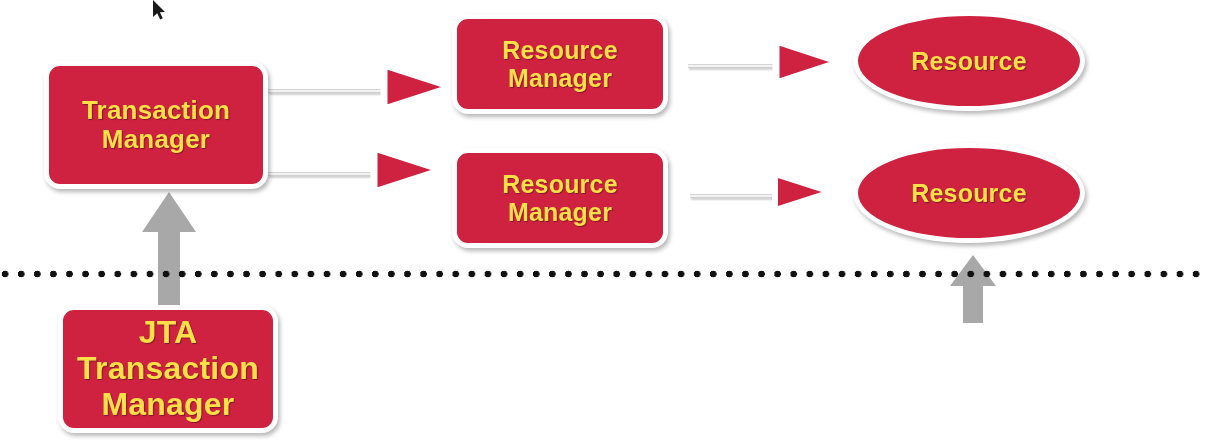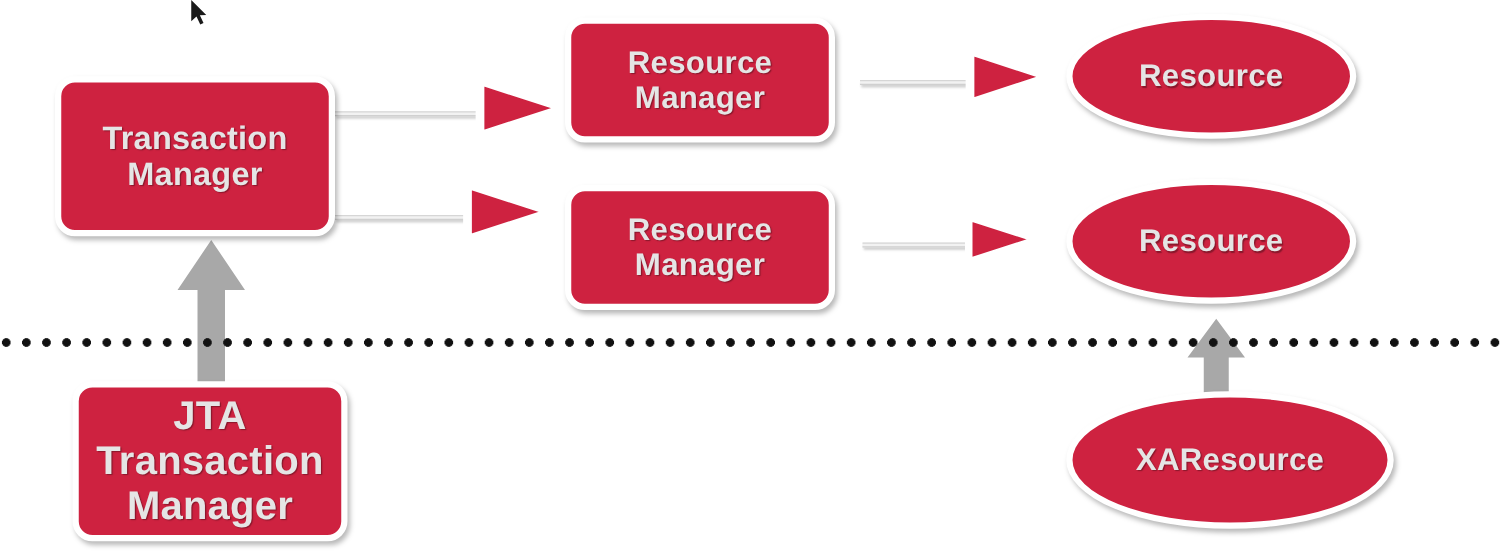--- a/index.html
+++ b/index.html
@@ -19,21 +19,21 @@
     overflow: hidden;
   }
 
   
   .node {
     position: absolute;
     display: flex;
     align-items: center;
     justify-content: center;
     text-align: center;
-    color: #e5e5e5;
+    color: #fde047;
     font-weight: bold;
     line-height: 1.12;
     letter-spacing: 0.2px;
     box-sizing: border-box;
     background: #ce2240;
     border: 5px solid #ffffff;
     filter: drop-shadow(2px 3px 2px rgba(0,0,0,0.28));
     text-shadow: 1px 1px 1px rgba(0,0,0,0.35);
   }
   .node .label {
@@ -178,23 +178,20 @@
   <div class="node ellipse n-res2">
     <span class="label">Resource</span>
   </div>
 
   <div class="node rect n-jta">
     <span class="label">JTA
 Transaction
 Manager</span>
   </div>
 
-  <div class="node ellipse n-xares">
-    <span class="label">XAResource</span>
-  </div>
 
   <div class="cursor" style="left:152px; top:0px;">
     <svg width="16" height="24" viewBox="0 0 16 24" xmlns="http://www.w3.org/2000/svg">
       <polygon points="1,0 1,17 5.2,13.2 8.2,19.6 10.8,18.3 7.9,12.2 13,12" fill="#1a1a1a"></polygon>
     </svg>
   </div>
 
 </div>
 
 </body></html>

